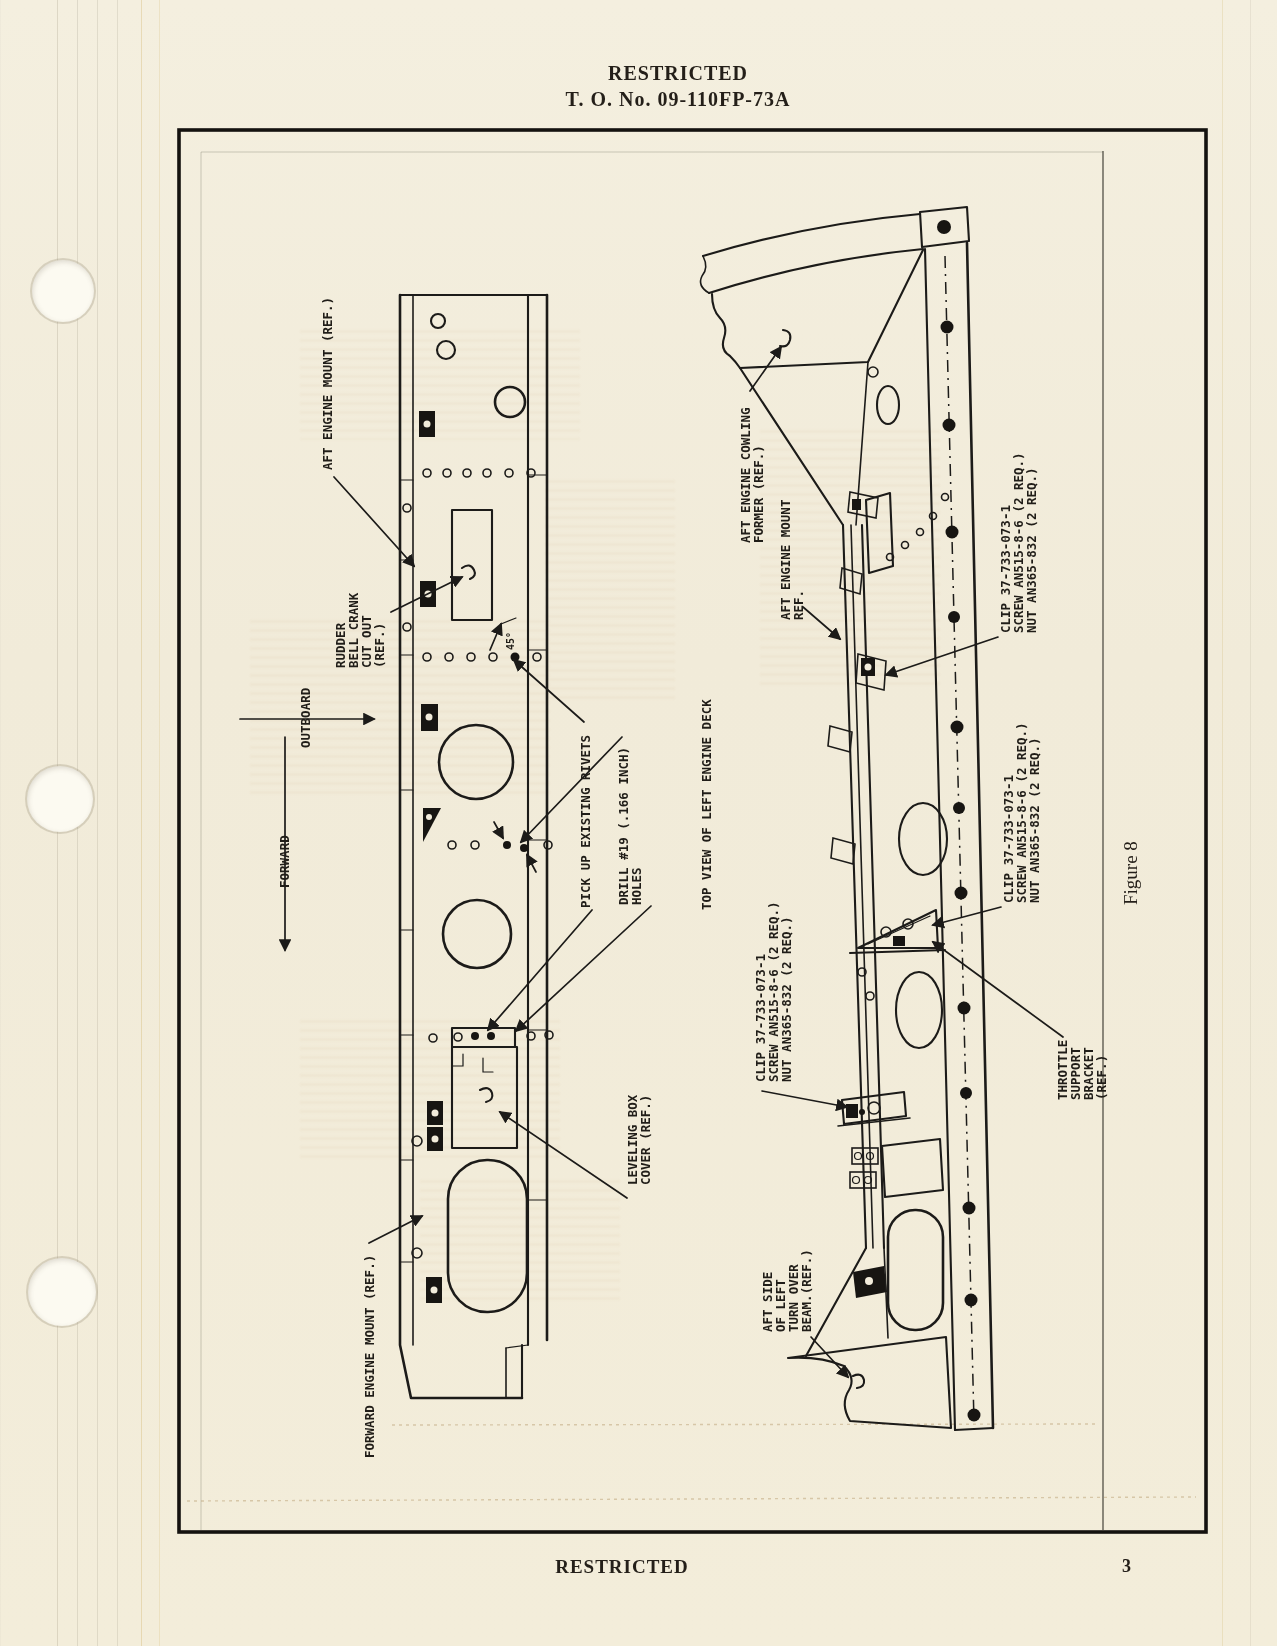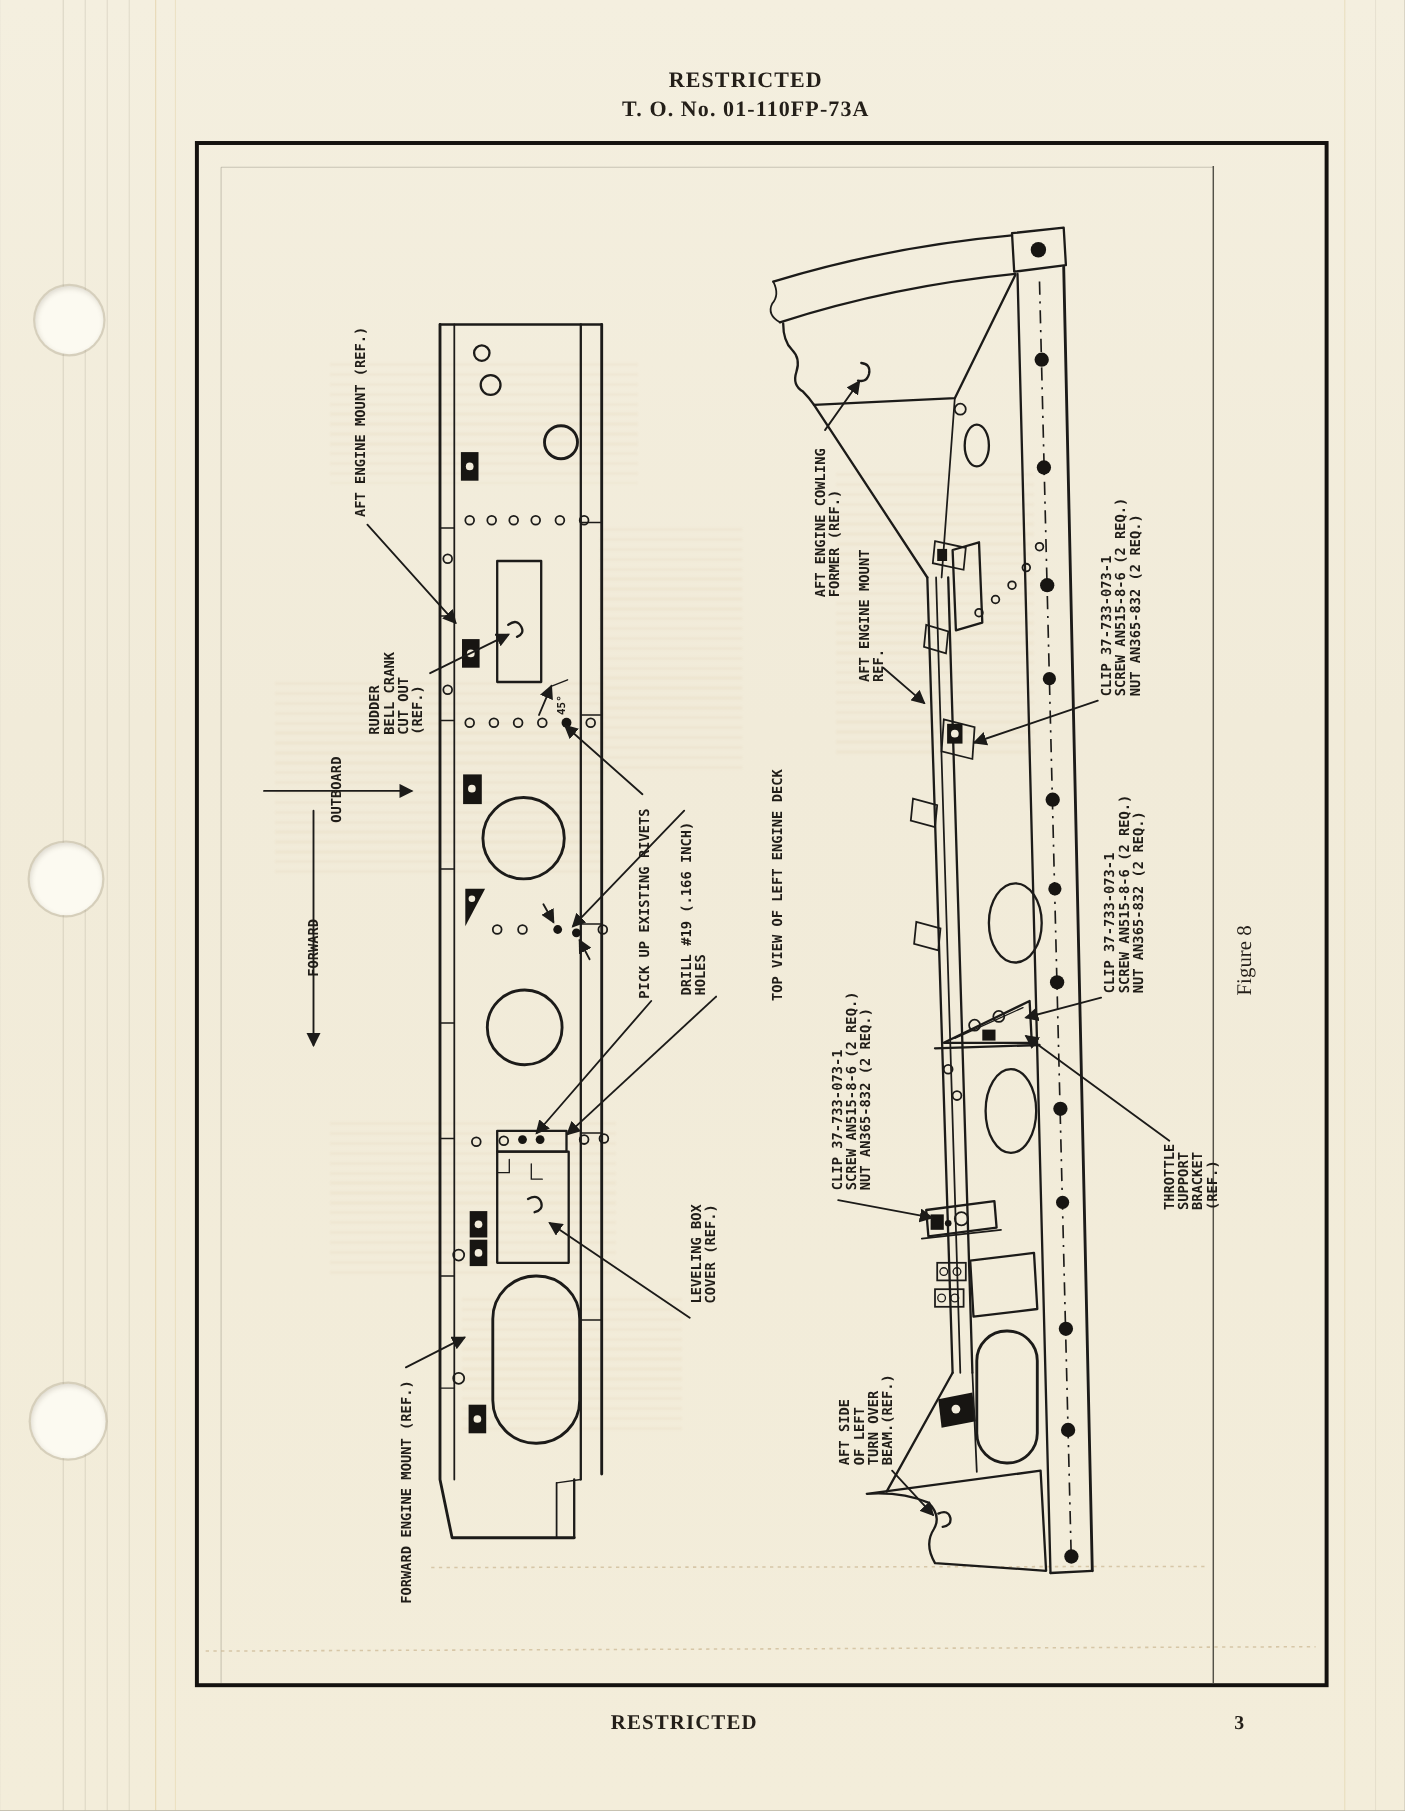--- a/index.html
+++ b/index.html
@@ -58,21 +58,21 @@
 
   <div class="bleed" style="left:300px;top:330px;width:280px;height:110px;"></div>
   <div class="bleed" style="left:250px;top:620px;width:300px;height:180px;"></div>
   <div class="bleed" style="left:545px;top:480px;width:130px;height:220px;"></div>
   <div class="bleed" style="left:300px;top:1020px;width:260px;height:140px;"></div>
   <div class="bleed" style="left:760px;top:430px;width:180px;height:260px;"></div>
   <div class="bleed" style="left:420px;top:1180px;width:200px;height:120px;"></div>
 
   <div class="header">
     <div>RESTRICTED</div>
-    <div>T. O. No. 01-110FP-73A</div>
+    <div>T. O. No. 09-110FP-73A</div>
   </div>
 
   <svg width="1277" height="1646" viewBox="0 0 1277 1646">
     <defs>
       <marker id="arr" viewBox="0 0 10 10" refX="8.5" refY="5" markerWidth="7.5" markerHeight="7.5" orient="auto-start-reverse">
         <path d="M0,0 L10,5 L0,10 z" fill="#1c1b19"></path>
       </marker>
     </defs>
 
     <g>

